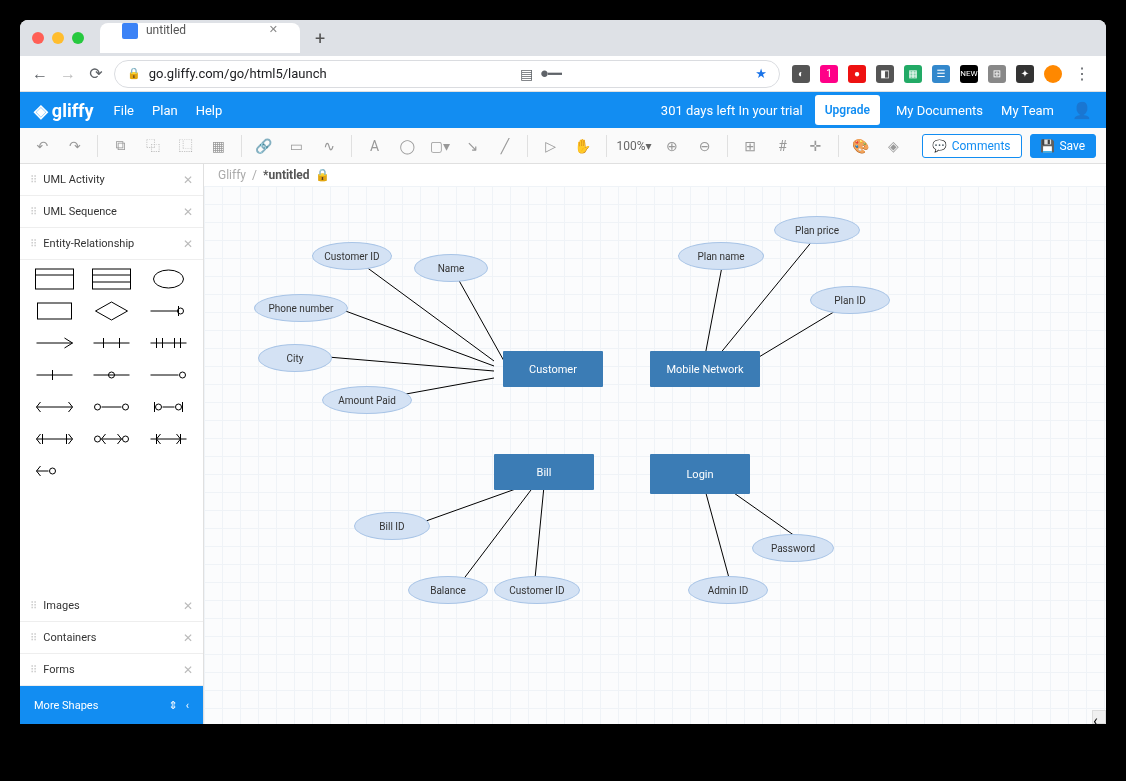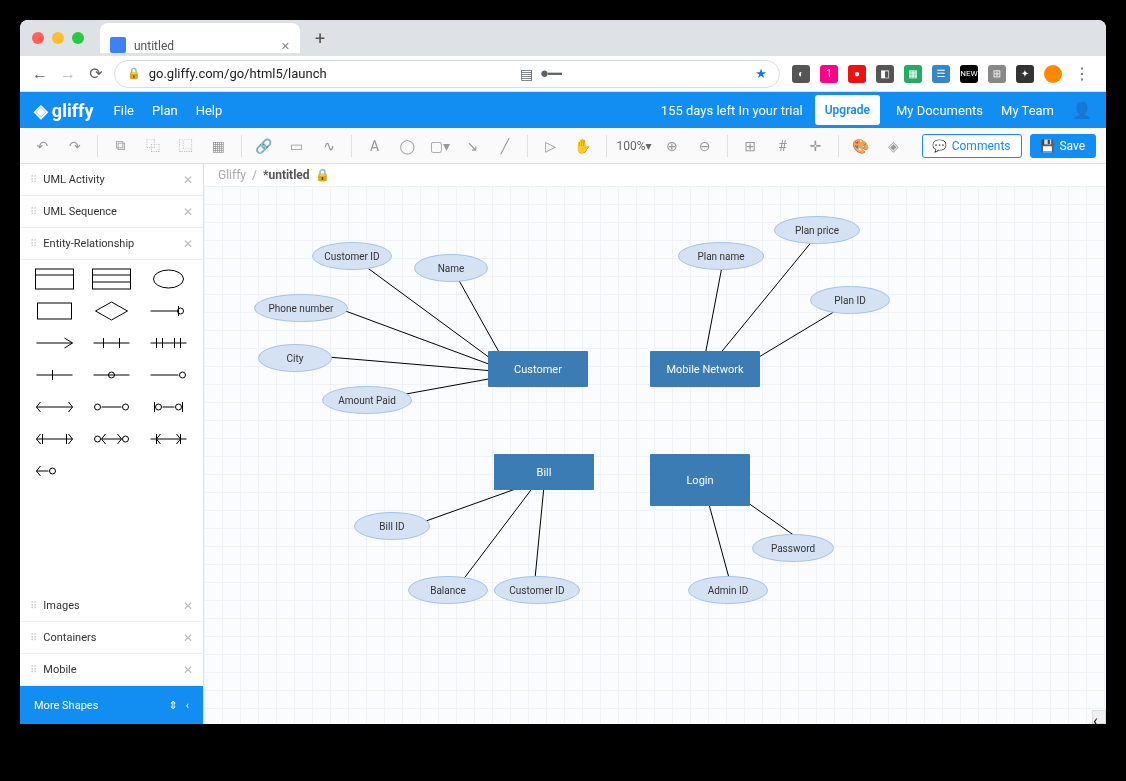--- a/index.html
+++ b/index.html
@@ -2,21 +2,21 @@
 <html><head>
 <meta charset="utf-8">
 <style>
 *{box-sizing:border-box;margin:0;padding:0;font-family:-apple-system,BlinkMacSystemFont,"Segoe UI",Roboto,Arial,sans-serif}
 body{background:#000;display:flex;justify-content:center;align-items:flex-start;padding:20px}
 .window{width:1086px;background:#fff;border-radius:8px 8px 0 0;overflow:hidden;box-shadow:0 10px 40px rgba(0,0,0,.4)}
 .tabbar{height:36px;background:#dee1e6;display:flex;align-items:center;padding:0 12px;position:relative}
 .traffic{display:flex;gap:8px;margin-right:16px}
 .dot{width:12px;height:12px;border-radius:50%}
 .dot.r{background:#ff5f56}.dot.y{background:#ffbd2e}.dot.g{background:#27c93f}
-.tab{background:#fff;height:30px;border-radius:8px 8px 0 0;display:flex;align-items:flex-end;padding:0 10px;font-size:12px;color:#555;width:200px;position:relative}
+.tab{background:#fff;height:30px;border-radius:8px 8px 0 0;display:flex;align-items:flex-start;padding:0 22px;font-size:12px;color:#555;width:200px;position:relative}
 .tab .favicon{width:16px;height:16px;background:#3b82f6;border-radius:2px;margin-right:8px}
 .tab .close{margin-left:auto;color:#888;font-size:11px}
 .newtab{width:28px;height:28px;display:flex;align-items:center;justify-content:center;margin-left:6px;color:#555;font-size:18px}
 .addrbar{height:36px;background:#fff;border-bottom:1px solid #e0e0e0;display:flex;align-items:center;padding:0 10px;gap:8px}
 .nav-ico{width:20px;height:20px;display:flex;align-items:center;justify-content:center;color:#5f6368;font-size:16px}
 .nav-ico.dis{color:#bdbdbd}
 .url{flex:1;height:28px;border:1px solid #dadce0;border-radius:14px;display:flex;align-items:center;padding:0 12px;font-size:13px;color:#202124;gap:8px}
 .url .lock{color:#5f6368;font-size:11px}
 .url .star{margin-left:auto;color:#1a73e8}
 .url .key{color:#5f6368;font-size:14px}
@@ -98,21 +98,21 @@
       <div class="nav-ico">⋮</div>
     </div>
   </div>
 
   <div class="bluebar">
     <div class="logo">◈<span>gliffy</span></div>
     <div class="menuitem">File</div>
     <div class="menuitem">Plan</div>
     <div class="menuitem">Help</div>
     <div class="spacer"></div>
-    <div class="trial">155 days left In your trial</div>
+    <div class="trial">301 days left In your trial</div>
     <div class="upgrade">Upgrade</div>
     <div class="menuitem">My Documents</div>
     <div class="menuitem">My Team</div>
     <div class="nav-ico" style="color:#fff">👤</div>
   </div>
 
   <div class="toolbar">
     <div class="tico">↶</div>
     <div class="tico">↷</div>
     <div class="tsep"></div>
@@ -315,21 +315,21 @@
           <span>Images</span>
           <span class="x">✕</span>
         </div>
       <div class="side-row">
           <span class="grip">⠿</span>
           <span>Containers</span>
           <span class="x">✕</span>
         </div>
       <div class="side-row">
           <span class="grip">⠿</span>
-          <span>Mobile</span>
+          <span>Forms</span>
           <span class="x">✕</span>
         </div>
       <div class="moreshapes">
         <span>More Shapes</span>
         <span class="ico">
             <span>⇕</span>
             <span>‹</span>
           </span>
       </div>
     </div>
@@ -353,38 +353,38 @@
           <line x1="648" y1="115" x2="540" y2="180"></line>
 
           <line x1="208" y1="340" x2="320" y2="300"></line>
           <line x1="252" y1="403" x2="330" y2="300"></line>
           <line x1="330" y1="403" x2="340" y2="300"></line>
 
           <line x1="528" y1="403" x2="500" y2="300"></line>
           <line x1="608" y1="362" x2="520" y2="300"></line>
         </svg>
 
-        <div class="entity" style="left:284px;top:165px;width:100px;height:36px">Customer</div>
+        <div class="entity" style="left:299px;top:165px;width:100px;height:36px">Customer</div>
         <div class="attr" style="left:108px;top:56px;width:80px;height:28px">Customer ID</div>
         <div class="attr" style="left:210px;top:68px;width:74px;height:28px">Name</div>
         <div class="attr" style="left:50px;top:108px;width:94px;height:28px">Phone number</div>
         <div class="attr" style="left:54px;top:158px;width:74px;height:28px">City</div>
         <div class="attr" style="left:118px;top:200px;width:90px;height:28px">Amount Paid</div>
 
         <div class="entity" style="left:446px;top:165px;width:110px;height:36px">Mobile Network</div>
         <div class="attr" style="left:474px;top:56px;width:86px;height:28px">Plan name</div>
         <div class="attr" style="left:570px;top:30px;width:86px;height:28px">Plan price</div>
         <div class="attr" style="left:606px;top:100px;width:80px;height:28px">Plan ID</div>
 
         <div class="entity" style="left:290px;top:268px;width:100px;height:36px">Bill</div>
         <div class="attr" style="left:150px;top:326px;width:76px;height:28px">Bill ID</div>
         <div class="attr" style="left:204px;top:390px;width:80px;height:28px">Balance</div>
         <div class="attr" style="left:290px;top:390px;width:86px;height:28px">Customer ID</div>
 
-        <div class="entity" style="left:446px;top:268px;width:100px;height:52px">Login</div>
+        <div class="entity" style="left:446px;top:268px;width:100px;height:40px">Login</div>
         <div class="attr" style="left:484px;top:390px;width:80px;height:28px">Admin ID</div>
         <div class="attr" style="left:548px;top:348px;width:82px;height:28px">Password</div>
 
         <div class="hscroll">‹</div>
       </div>
     </div>
   </div>
 </div>
 
 </body></html>

